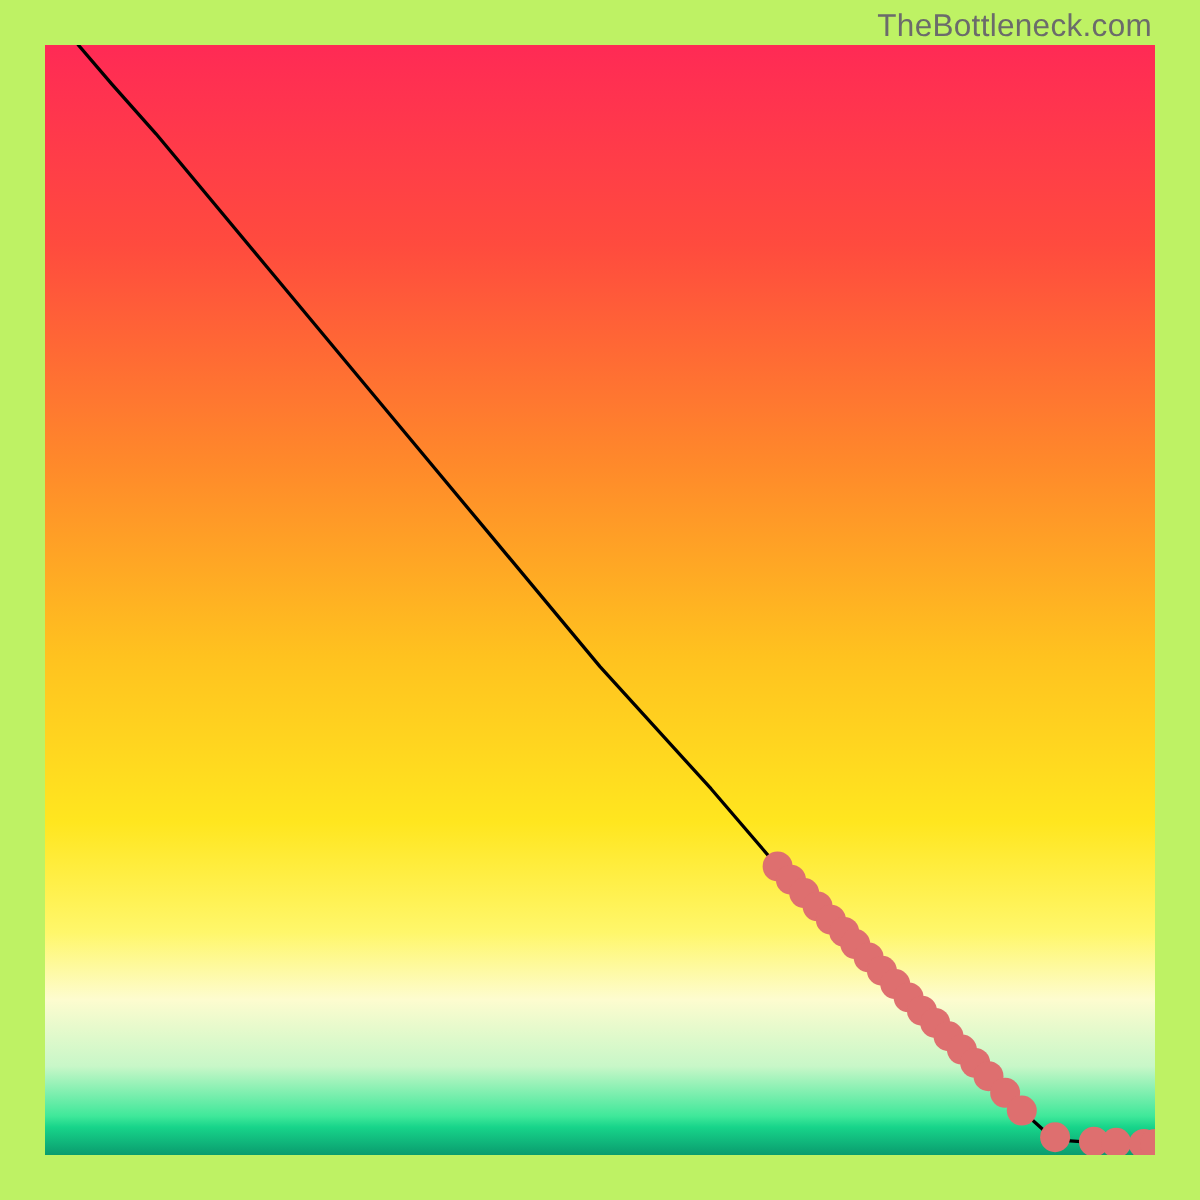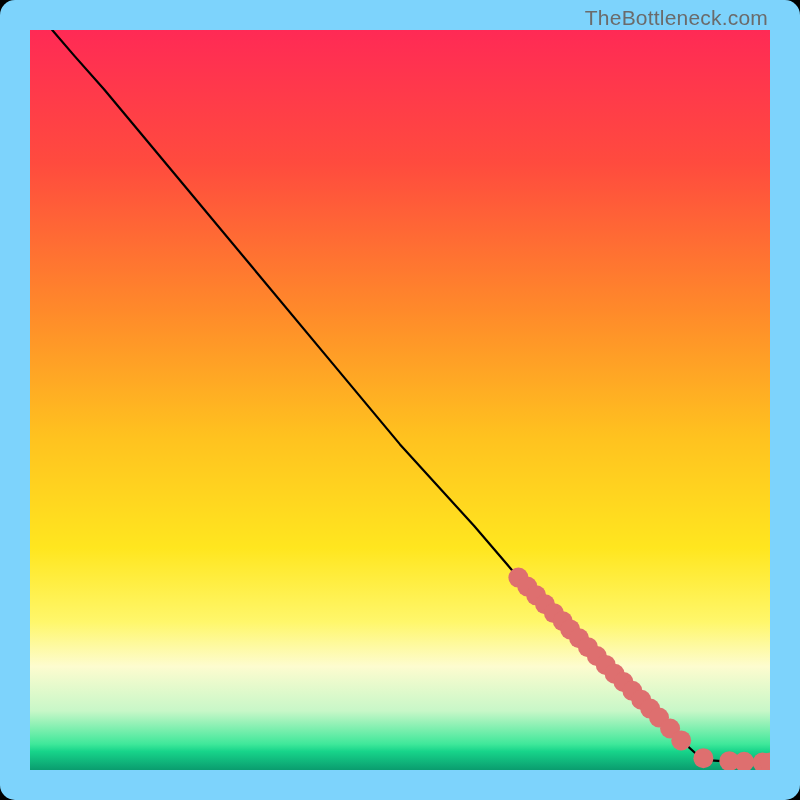--- a/index.html
+++ b/index.html
@@ -8,22 +8,21 @@
     background: #000;
     width: 800px;
     height: 800px;
     overflow: hidden;
     font-family: Arial, Helvetica, sans-serif;
   }
   .frame {
     width: 800px;
     height: 800px;
     position: relative;
-    background: #7dd3fc;
-    border-radius: 15px;
+    background: #bef264;
   }
   .plot-area {
     position: absolute;
     left: 30px;
     top: 30px;
     width: 740px;
     height: 740px;
     overflow: hidden;
   }
   .attribution {

